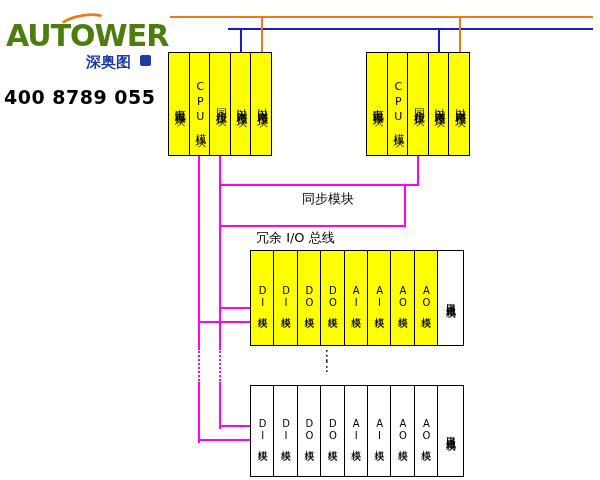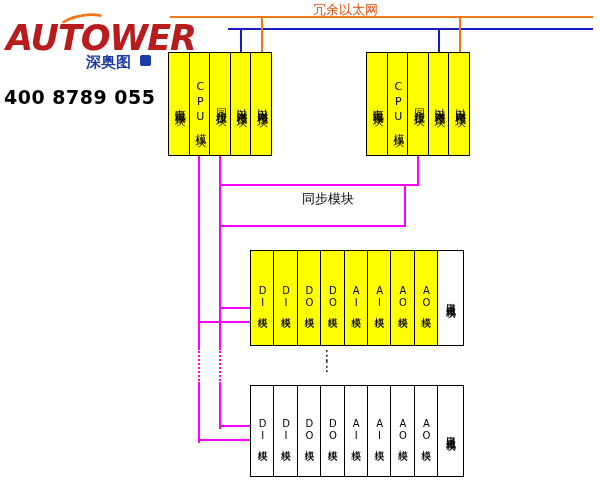--- a/index.html
+++ b/index.html
@@ -1,22 +1,22 @@
 <!DOCTYPE html>
 <html><head>
 <meta charset="utf-8">
 <style>
   * { margin:0; padding:0; box-sizing:border-box; }
   html,body { background:#ffffff; }
   body { font-family:"DejaVu Sans","Liberation Sans",sans-serif; }
   #canvas { position:relative; width:600px; height:480px; background:#ffffff; overflow:hidden; }
 
   
-  .logo-text { position:absolute; left:6px; top:18px; font-size:35px; font-weight:bold;
-               font-style:italic; color:#b91c1c; letter-spacing:-1px; white-space:nowrap; }
+  .logo-text { position:absolute; left:6px; top:18px; font-size:30px; font-weight:bold;
+               color:#4d7c0f; letter-spacing:-1px; white-space:nowrap; }
   .logo-swoosh { position:absolute; left:58px; top:14px; width:50px; height:20px;
                  border:3px solid transparent; border-top:3px solid #f07818;
                  border-radius:50%; transform:rotate(-10deg); }
   .logo-cn { position:absolute; left:86px; top:53px; font-size:15px; font-weight:bold;
              color:#1c3ba8; white-space:nowrap; }
   .logo-seal { position:absolute; left:140px; top:55px; width:11px; height:11px;
                background:#1c3ba8; border-radius:2px; }
   .phone { position:absolute; left:4px; top:86px; font-size:19px; font-weight:bold;
            color:#000; letter-spacing:0.5px; white-space:nowrap; }
 
@@ -53,21 +53,20 @@
 <div id="canvas">
 
   <div>
     <div class="logo-text">AUTOWER</div>
     <div class="logo-swoosh"></div>
     <div class="logo-cn">深奥图</div>
     <div class="logo-seal"></div>
     <div class="phone">400 8789 055</div>
   </div>
 
-  <div class="lbl lbl-eth" style="left:313px; top:1px;">冗余以太网</div>
   <div class="hline orange" style="left:170px; top:16px; width:423px;"></div>
   <div class="hline blue" style="left:228px; top:28px; width:365px;"></div>
   <div class="vline blue" style="left:240px; top:28px; height:24px;"></div>
   <div class="vline orange" style="left:261px; top:16px; height:36px;"></div>
   <div class="vline blue" style="left:438px; top:28px; height:24px;"></div>
   <div class="vline orange" style="left:459px; top:16px; height:36px;"></div>
 
   <div class="rack cpu-rack" style="left:168px; top:52px; width:104px; height:104px;">
     <div class="module mod-yellow">
         <span>电源模块</span>
@@ -103,20 +102,21 @@
         <span>以太网模块</span>
       </div>
   </div>
 
   <div class="vline magenta" style="left:417px; top:156px; height:30px;"></div>
   <div class="hline magenta" style="left:219px; top:184px; width:200px;"></div>
   <div class="lbl lbl-center" style="left:283px; top:190px; width:90px;">同步模块</div>
 
   <div class="vline magenta" style="left:404px; top:186px; height:41px;"></div>
   <div class="hline magenta" style="left:219px; top:225px; width:187px;"></div>
+  <div class="lbl" style="left:256px; top:229px;">冗余 I/O 总线</div>
 
   <div class="vline magenta" style="left:198px; top:156px; height:192px;"></div>
   <div class="vdotted" style="left:198px; top:348px; height:36px;"></div>
   <div class="vline magenta" style="left:198px; top:384px; height:59px;"></div>
 
   <div class="vline magenta" style="left:219px; top:156px; height:192px;"></div>
   <div class="vdotted" style="left:219px; top:348px; height:36px;"></div>
   <div class="vline magenta" style="left:219px; top:384px; height:45px;"></div>
 
   <div class="hline magenta" style="left:219px; top:307px; width:33px;"></div>

